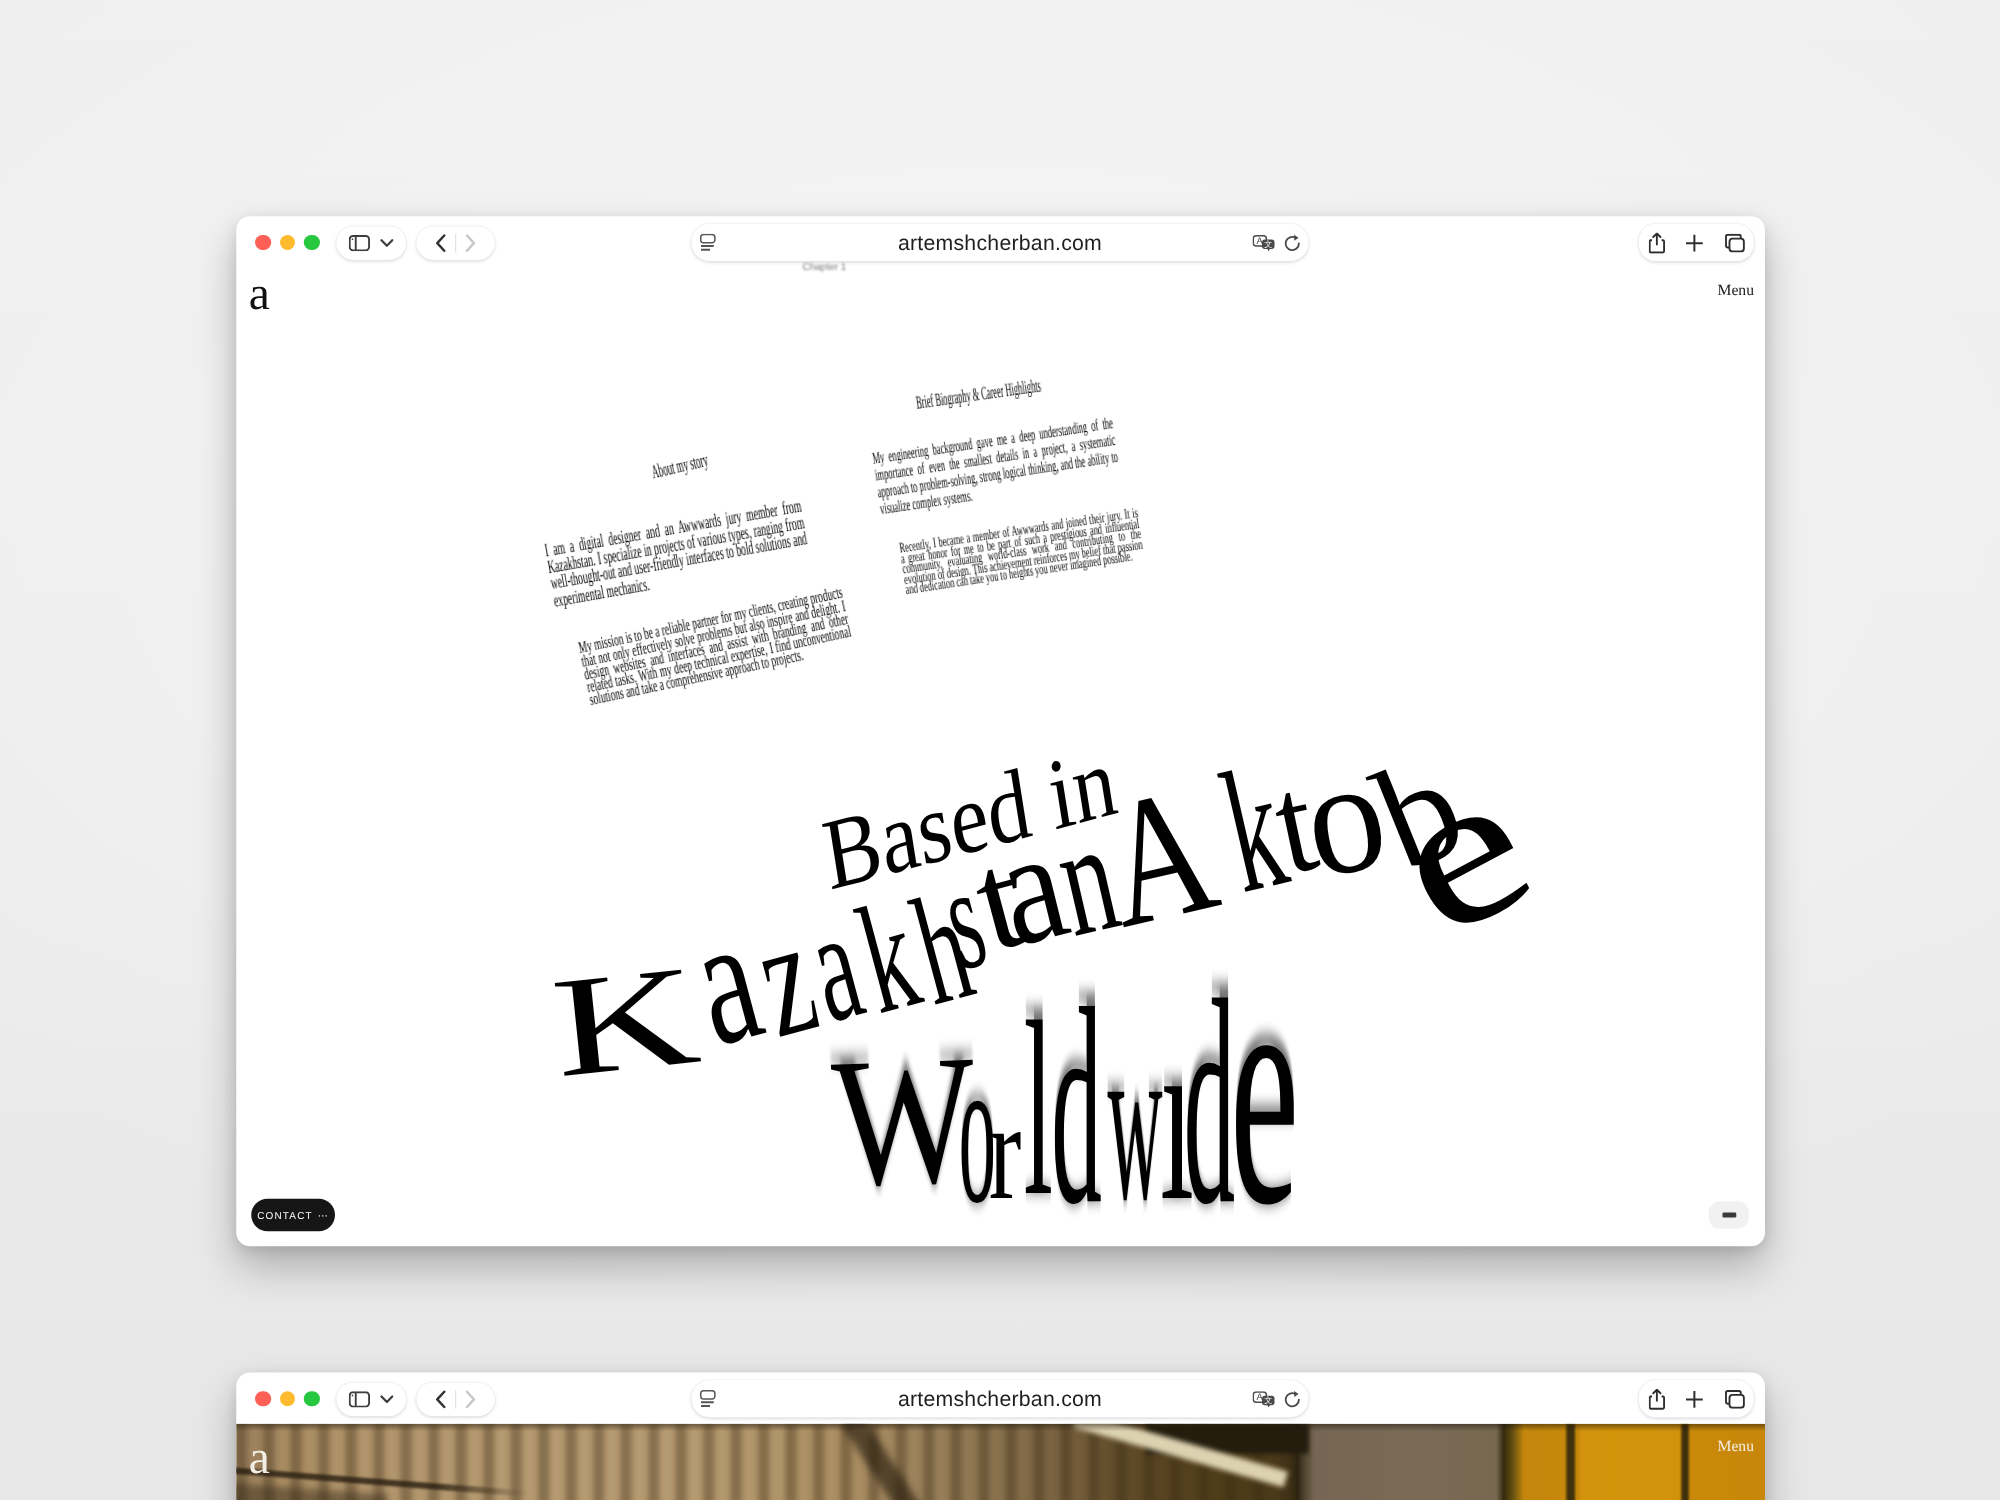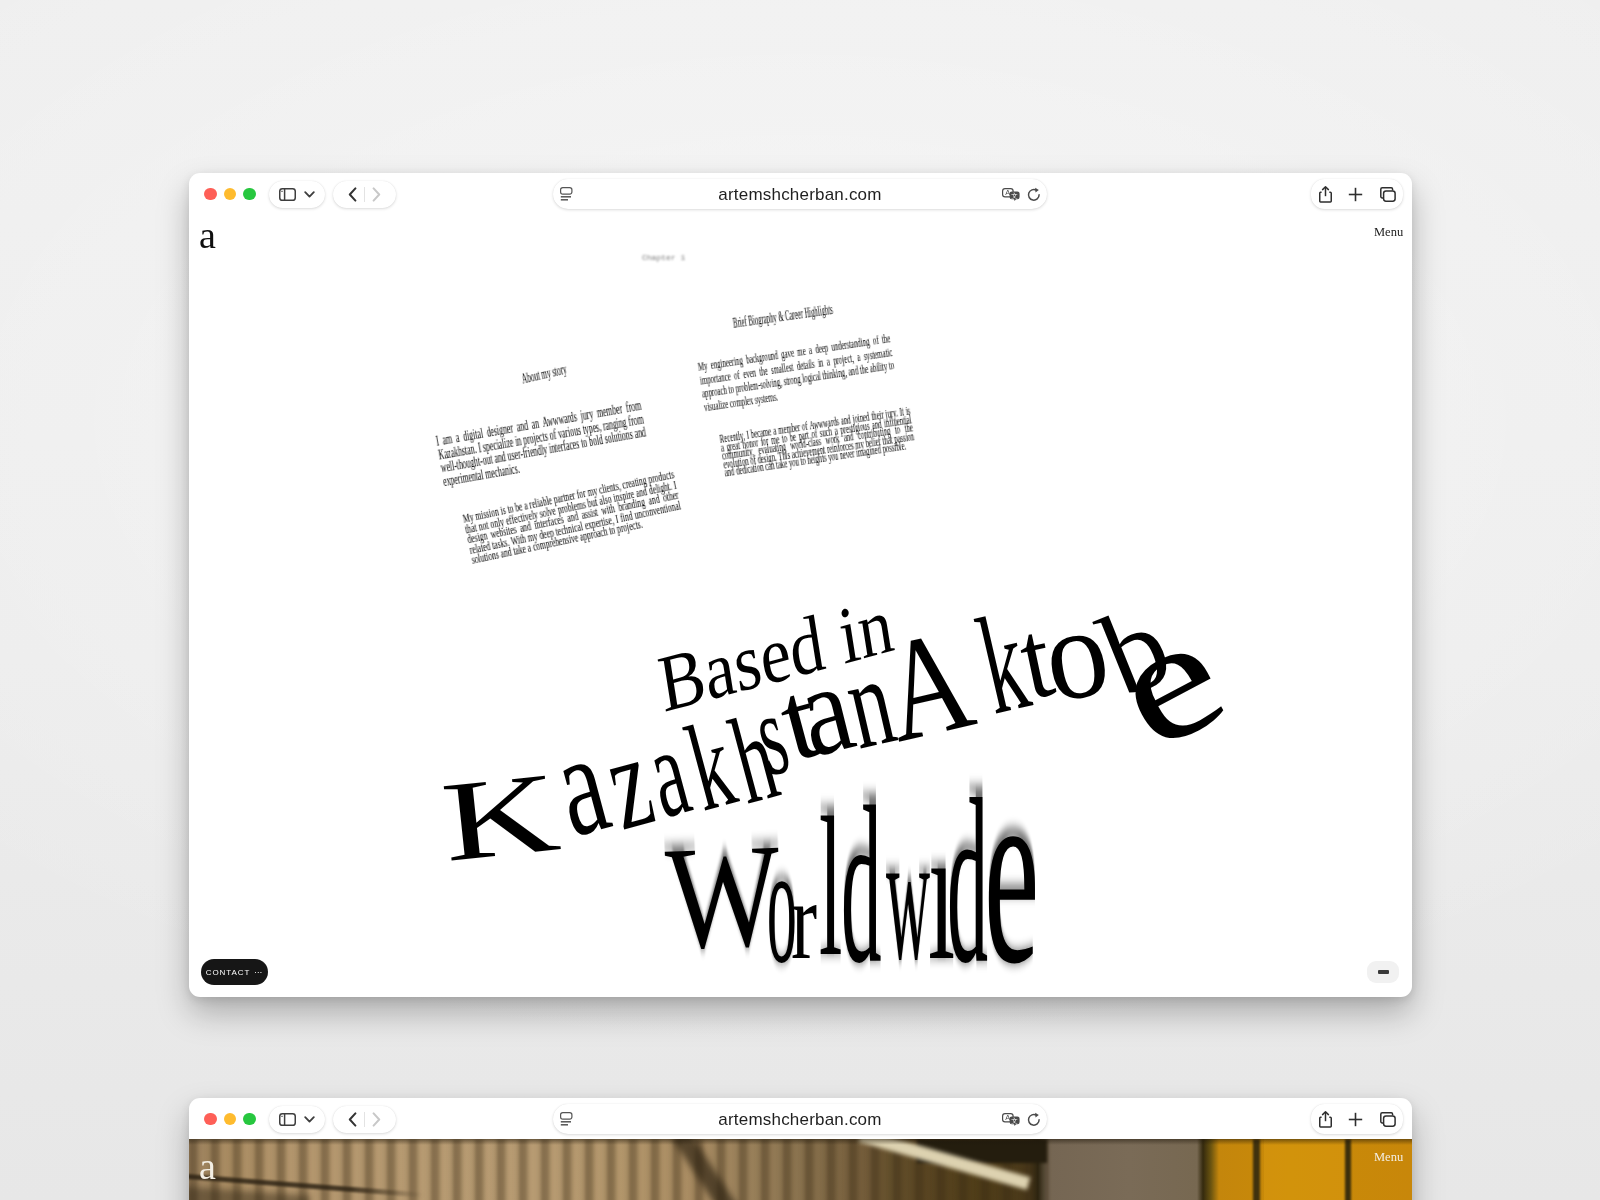--- a/index.html
+++ b/index.html
@@ -37,22 +37,22 @@
 .urlbar .tr { position:absolute; right:27px; top:9px; }
 .urlbar .rf { position:absolute; right:6px; top:8px; }
 .pillC { left:1122px; top:6px; width:92px; height:30px; gap:16.5px; }
 .tbsvg { display:block; }
 .bfdiv { width:1px; height:15px; background:#e3e3e3; margin:0 7px; }
 
 .logo { position:absolute; left:10px; top:40px; font-family:"Liberation Serif",serif;
   font-size:38px; color:#101010; }
 .menuTxt { position:absolute; left:1185px; top:52px; font-family:"Liberation Serif",serif;
   font-size:12.5px; color:#1a1a1a; }
-.chapter { position:absolute; left:453px; top:36px; font-family:Liberation Mono, monospace;
-  font-size:8px; color:#777; filter:blur(0.8px);margin-top:44px; }
+.chapter { position:absolute; left:453px; top:36px; font-family:Liberation Sans, sans-serif;
+  font-size:8px; color:#777; filter:blur(0.8px); }
 .warp { position:absolute; font-family:"Liberation Serif",serif; color:#000;
   text-align:justify; }
 .contact { position:absolute; left:12px; top:786px; width:67px; height:26px;
   background:#161616; border-radius:13px; color:#fff; font-size:8px;
   letter-spacing:0.9px; display:flex; align-items:center; justify-content:center; gap:4px;text-align:right; }
 .minusbtn { position:absolute; left:1178px; top:788px; width:32px; height:22px;
   background:#f1f1f1; border-radius:9px; }
 .minusbtn::after { content:""; position:absolute; left:10.5px; top:9.2px; width:11px; height:3.8px;
   background:#3a3a3a; border-radius:1px; }
 

